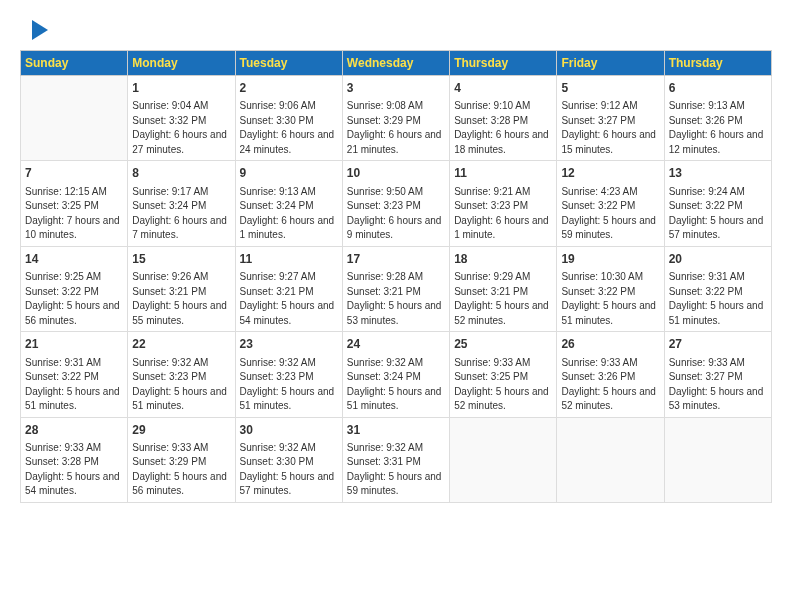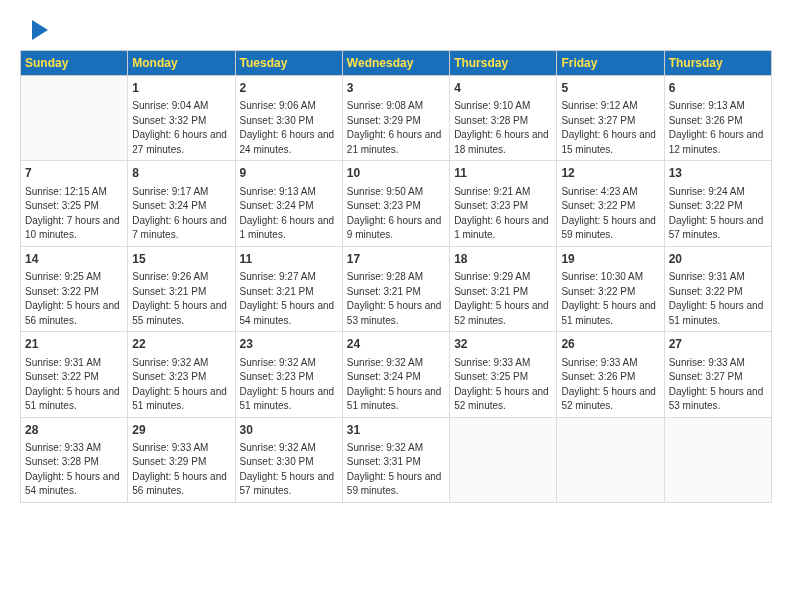--- a/index.html
+++ b/index.html
@@ -142,21 +142,21 @@
           <td><span class="day-num">17</span><span>Sunrise: 9:28 AM</span><br><span>Sunset: 3:21 PM</span><br><span>Daylight: 5 hours and 53 minutes.</span></td>
           <td><span class="day-num">18</span><span>Sunrise: 9:29 AM</span><br><span>Sunset: 3:21 PM</span><br><span>Daylight: 5 hours and 52 minutes.</span></td>
           <td><span class="day-num">19</span><span>Sunrise: 10:30 AM</span><br><span>Sunset: 3:22 PM</span><br><span>Daylight: 5 hours and 51 minutes.</span></td>
           <td><span class="day-num">20</span><span>Sunrise: 9:31 AM</span><br><span>Sunset: 3:22 PM</span><br><span>Daylight: 5 hours and 51 minutes.</span></td>
         </tr>
         <tr>
           <td><span class="day-num">21</span><span>Sunrise: 9:31 AM</span><br><span>Sunset: 3:22 PM</span><br><span>Daylight: 5 hours and 51 minutes.</span></td>
           <td><span class="day-num">22</span><span>Sunrise: 9:32 AM</span><br><span>Sunset: 3:23 PM</span><br><span>Daylight: 5 hours and 51 minutes.</span></td>
           <td><span class="day-num">23</span><span>Sunrise: 9:32 AM</span><br><span>Sunset: 3:23 PM</span><br><span>Daylight: 5 hours and 51 minutes.</span></td>
           <td><span class="day-num">24</span><span>Sunrise: 9:32 AM</span><br><span>Sunset: 3:24 PM</span><br><span>Daylight: 5 hours and 51 minutes.</span></td>
-          <td><span class="day-num">32</span><span>Sunrise: 9:33 AM</span><br><span>Sunset: 3:25 PM</span><br><span>Daylight: 5 hours and 52 minutes.</span></td>
+          <td><span class="day-num">25</span><span>Sunrise: 9:33 AM</span><br><span>Sunset: 3:25 PM</span><br><span>Daylight: 5 hours and 52 minutes.</span></td>
           <td><span class="day-num">26</span><span>Sunrise: 9:33 AM</span><br><span>Sunset: 3:26 PM</span><br><span>Daylight: 5 hours and 52 minutes.</span></td>
           <td><span class="day-num">27</span><span>Sunrise: 9:33 AM</span><br><span>Sunset: 3:27 PM</span><br><span>Daylight: 5 hours and 53 minutes.</span></td>
         </tr>
         <tr>
           <td><span class="day-num">28</span><span>Sunrise: 9:33 AM</span><br><span>Sunset: 3:28 PM</span><br><span>Daylight: 5 hours and 54 minutes.</span></td>
           <td><span class="day-num">29</span><span>Sunrise: 9:33 AM</span><br><span>Sunset: 3:29 PM</span><br><span>Daylight: 5 hours and 56 minutes.</span></td>
           <td><span class="day-num">30</span><span>Sunrise: 9:32 AM</span><br><span>Sunset: 3:30 PM</span><br><span>Daylight: 5 hours and 57 minutes.</span></td>
           <td><span class="day-num">31</span><span>Sunrise: 9:32 AM</span><br><span>Sunset: 3:31 PM</span><br><span>Daylight: 5 hours and 59 minutes.</span></td>
           <td class="empty-cell"></td>
           <td class="empty-cell"></td>

